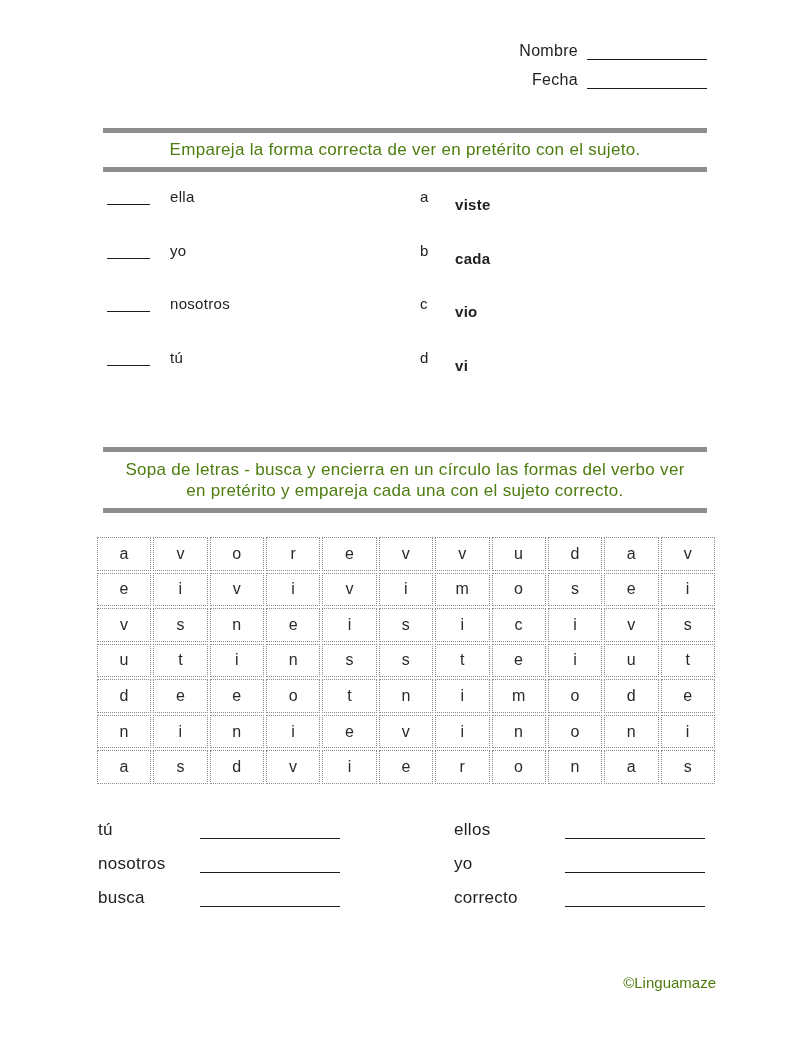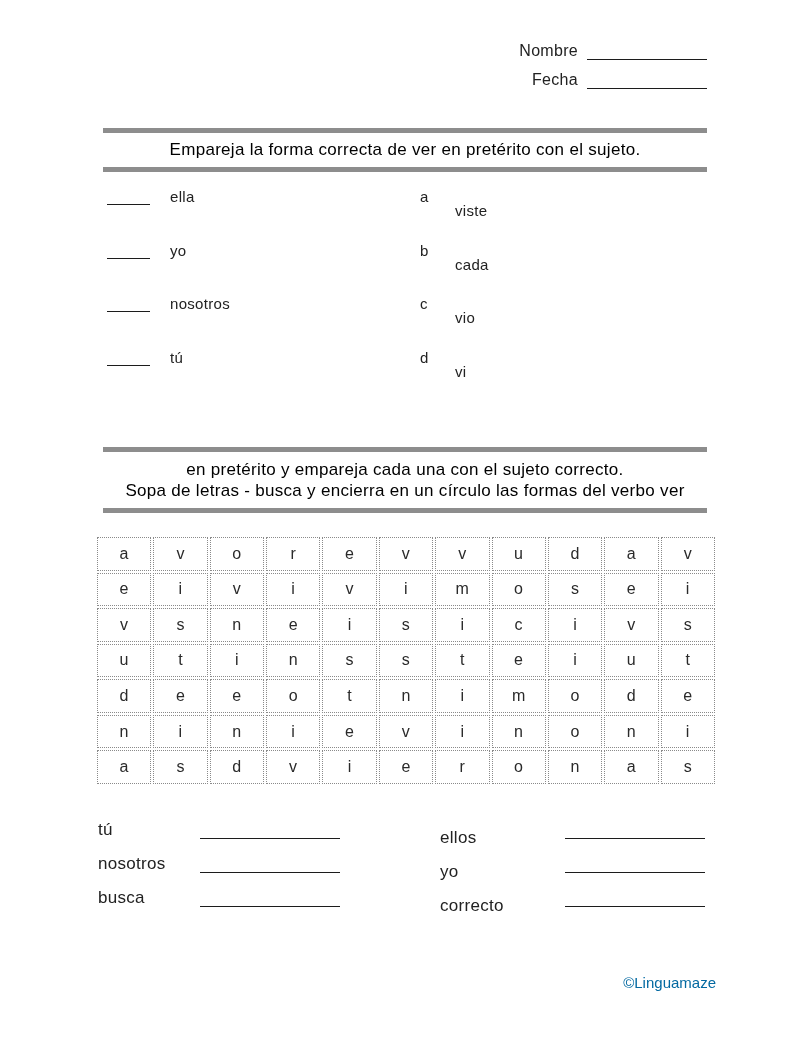--- a/index.html
+++ b/index.html
@@ -20,56 +20,56 @@
   
   .name-block{position:absolute;top:42px;right:87px;}
   .field-row{display:flex;justify-content:flex-end;align-items:flex-end;margin-bottom:11px;font-size:16px;letter-spacing:.3px;}
   .fill-line{display:inline-block;width:120px;height:15px;border-bottom:1.6px solid #1c1c1c;margin-left:9px;}
 
   
   .section-header{position:absolute;left:103px;width:604px;}
   .s1{top:128px;}
   .s2{top:447px;}
   .bar{height:5px;background:var(--bar);}
-  .section-title{text-align:center;font-size:17px;letter-spacing:.3px;padding:7px 0;color:#000000;}
+  .section-title{text-align:center;font-size:17px;letter-spacing:.3px;padding:7px 0;color:#4d7c0f;}
   .section-title .line{display:block;line-height:21px;}
 
   
   .matching{position:absolute;left:107px;top:186px;width:580px;}
   .match-row{position:relative;height:53.5px;font-size:15px;letter-spacing:.3px;}
   .blank-short{position:absolute;left:0;top:3px;width:43px;height:15px;border-bottom:1.6px solid #1c1c1c;}
   .m-subject{position:absolute;left:63px;top:2px;}
   .m-letter{position:absolute;left:313px;top:2px;}
-  .m-verb{position:absolute;left:348px;top:16px;}
+  .m-verb{position:absolute;left:348px;top:10px;font-weight:bold;}
 
   
   .wordsearch{
     position:absolute;left:95px;top:535px;
     width:622px;height:251px;
     border-collapse:separate;border-spacing:2px;
     table-layout:fixed;
   }
   .wordsearch td{
     border:1px dotted var(--grid-border);
     text-align:center;vertical-align:middle;
     font-size:16px;letter-spacing:.3px;padding:0;color:#2a2a2a;
   }
 
   
   .answers{position:absolute;left:98px;top:820px;width:612px;font-size:17px;letter-spacing:.3px;}
   .answer-row{position:relative;height:34px;}
   .a-label{position:absolute;top:0;}
   .a-label.left{left:0;}
-  .a-label.right{left:342px;margin-top:8px;}
+  .a-label.right{left:356px;}
   .a-line{position:absolute;top:3px;width:140px;height:15px;border-bottom:1.7px solid #1c1c1c;}
   .a-line.left-line{left:102px;}
   .a-line.right-line{left:467px;}
 
   
-  .footer{position:absolute;top:974px;right:78px;font-size:15px;color:#0369a1;}
+  .footer{position:absolute;top:974px;right:78px;font-size:15px;color:#4d7c0f;}
 </style>
 </head>
 <body>
 
 <div class="page">
 
   <div class="name-block">
     <div class="field-row">
       <span>Nombre</span>
       <span class="fill-line"></span>
@@ -109,22 +109,22 @@
         <span class="blank-short"></span>
         <span class="m-subject">tú</span>
         <span class="m-letter">d</span>
         <span class="m-verb">vi</span>
       </div>
     </div>
 
   <div class="section-header s2">
     <div class="bar"></div>
     <div class="section-title">
+      <span class="line">Sopa de letras - busca y encierra en un círculo las formas del verbo ver</span>
       <span class="line">en pretérito y empareja cada una con el sujeto correcto.</span>
-      <span class="line">Sopa de letras - busca y encierra en un círculo las formas del verbo ver</span>
     </div>
     <div class="bar"></div>
   </div>
 
   <table class="wordsearch">
     <tbody id="ws-body">
         <tr>
           <td>a</td>
           <td>v</td>
           <td>o</td>

